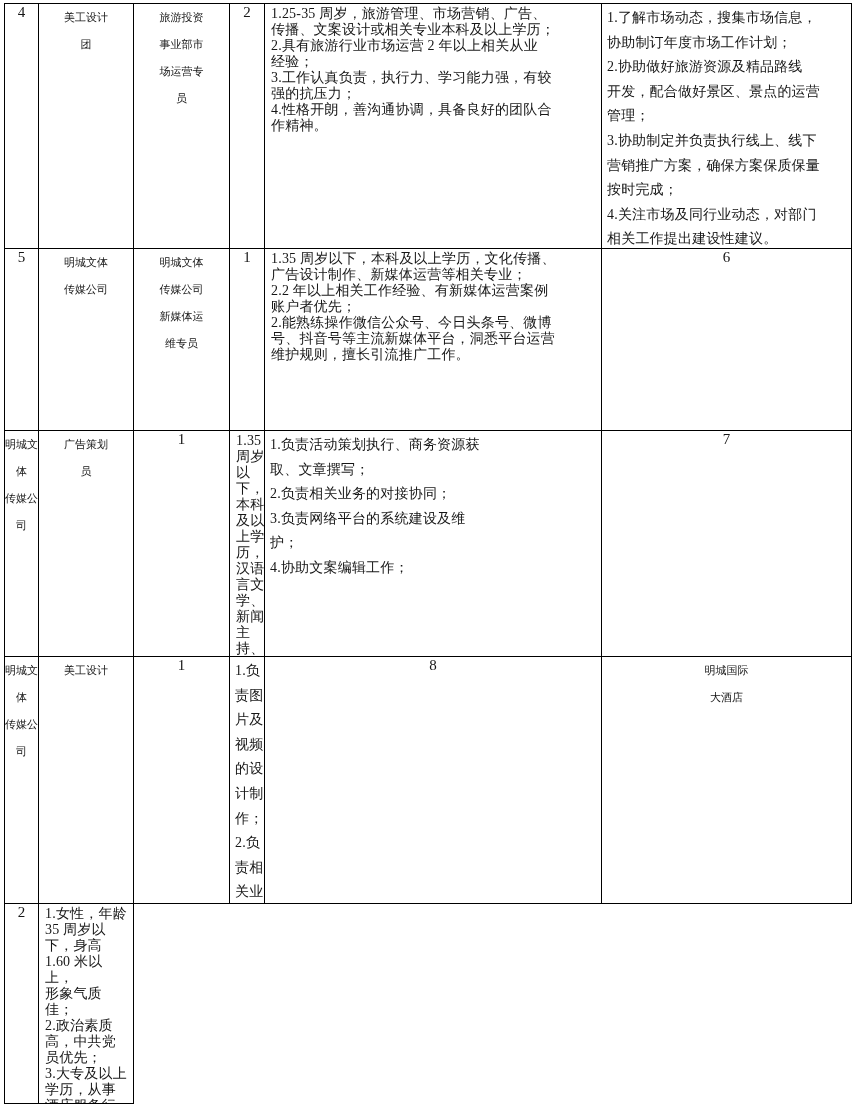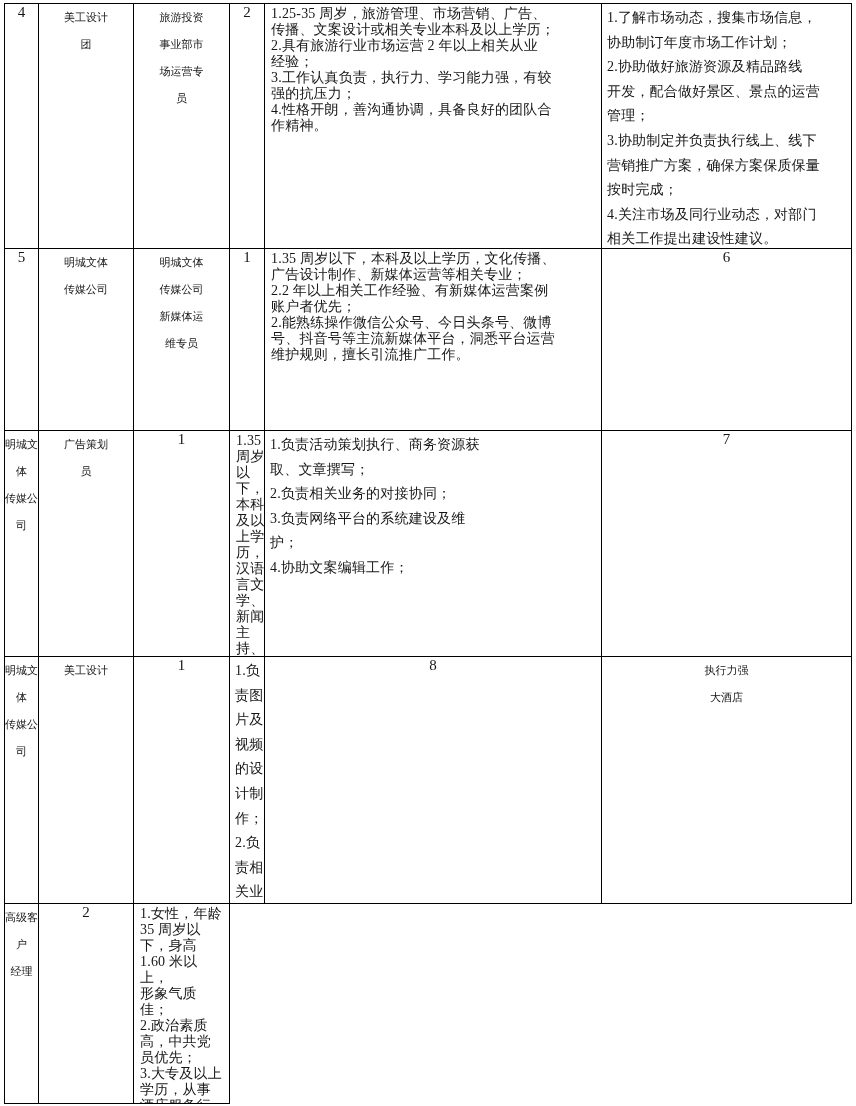--- a/index.html
+++ b/index.html
@@ -183,26 +183,22 @@
 方面的工作；
 4.协助各项目组的 PPT 方案制作，
 能够独立进行新媒体图文及视频
 编辑；</div>
     </div>
 
   <div class="cell c-num">
       <div class="txt">8</div>
     </div>
   <div class="cell c-center">
-      <div class="txt">执行力强
+      <div class="txt">明城国际
 大酒店</div>
-    </div>
-  <div class="cell c-center">
-      <div class="txt">高级客户
-经理</div>
     </div>
   <div class="cell c-count">
       <div class="txt">2</div>
     </div>
   <div class="cell c-req">
       <div class="txt">1.女性，年龄 35 周岁以下，身高 1.60 米以上，
 形象气质佳；
 2.政治素质高，中共党员优先；
 3.大专及以上学历，从事酒店服务行业 2 年以
 上；

